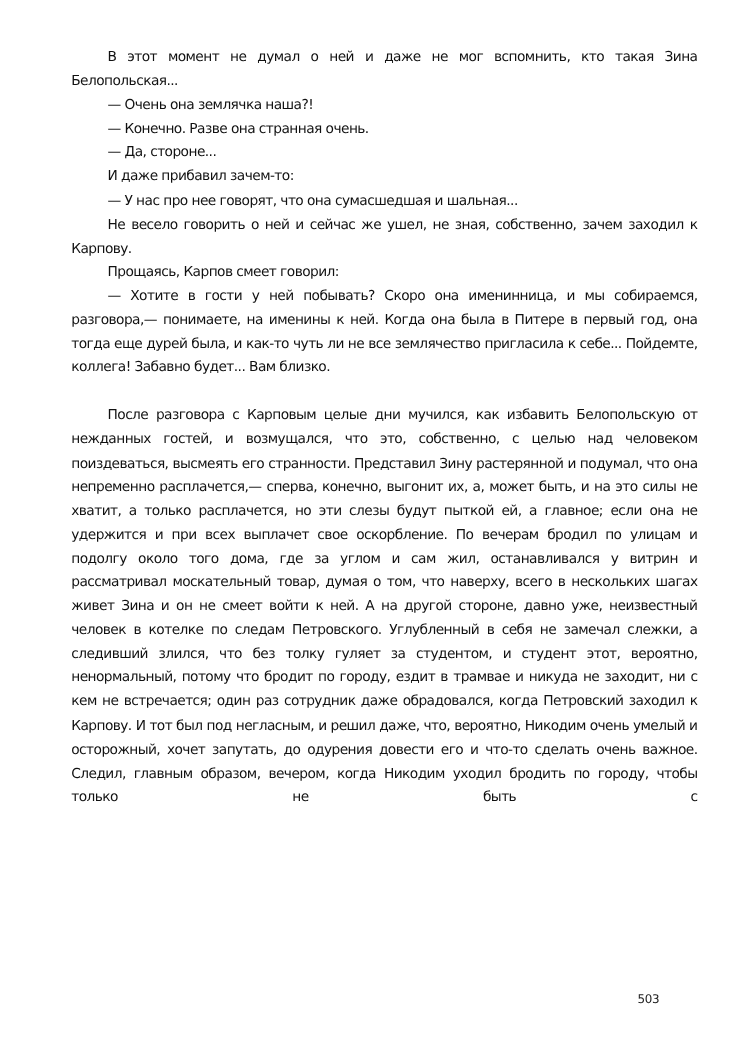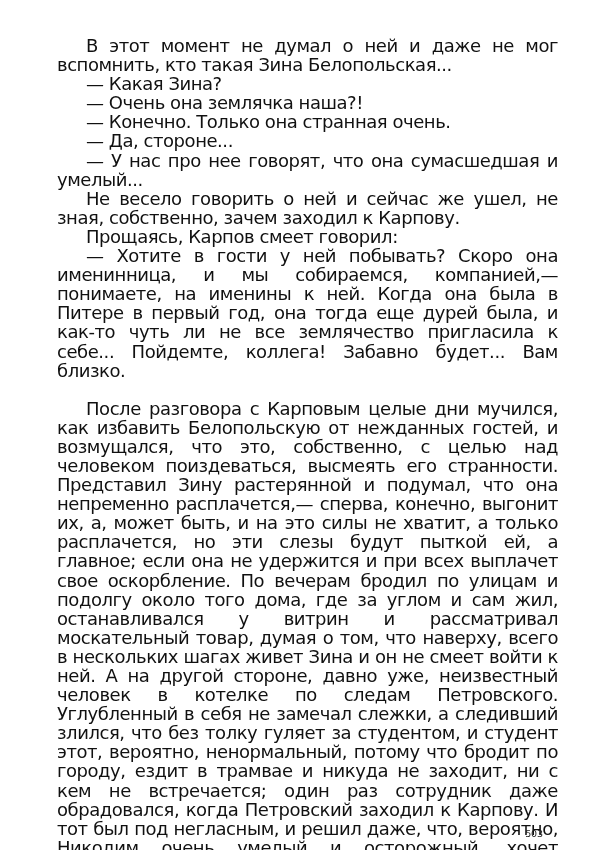--- a/index.html
+++ b/index.html
@@ -15,56 +15,56 @@
       font-family: "DejaVu Sans", sans-serif;
       color: #111111;
     }
     .page {
       position: absolute;
       left: 57px;
       top: 36px;
       width: 501px;
     }
     .p {
-      font-size: 18px;
+      font-size: 11px;
       line-height: 19.1px;
       margin: 0;
       text-align: justify;
       letter-spacing: -0.45px;
       word-spacing: 0px;
     }
     .indent { text-indent: 29px; }
     .last-left { text-align-last: left; }
     .last-justify { text-align-last: justify; }
     .gap { height: 19px; }
     .page-number {
       position: absolute;
       left: 510px;
-      top: 828px;
+      top: 794px;
       width: 48px;
-      text-align: center;
+      text-align: left;
       font-size: 9.5px;
       color: #222222;
       letter-spacing: -0.2px;
     }
   </style>
 </head>
 <body>
 
 <div class="page">
   <div>
     <p class="p indent last-left">В этот момент не думал о ней и даже не мог вспомнить, кто такая Зина Белопольская...</p>
-    <p class="p indent last-left">— Какая Зина?</p>
     <p class="p indent last-left">— Очень она землячка наша?!</p>
-    <p class="p indent last-left">— Конечно. Только она странная очень.</p>
+    <p class="p indent last-left">— Конечно. Разве она странная очень.</p>
     <p class="p indent last-left">— Да, стороне...</p>
-    <p class="p indent last-left">— У нас про нее говорят, что она сумасшедшая и умелый...</p>
+    <p class="p indent last-left">И даже прибавил зачем-то:</p>
+    <p class="p indent last-left">— У нас про нее говорят, что она сумасшедшая и шальная...</p>
     <p class="p indent last-left">Не весело говорить о ней и сейчас же ушел, не зная, собственно, зачем заходил к Карпову.</p>
     <p class="p indent last-left">Прощаясь, Карпов смеет говорил:</p>
-    <p class="p indent last-left">— Хотите в гости у ней побывать? Скоро она именинница, и мы собираемся, компанией,— понимаете, на именины к ней. Когда она была в Питере в первый год, она тогда еще дурей была, и как-то чуть ли не все землячество пригласила к себе... Пойдемте, коллега! Забавно будет... Вам близко.</p>
+    <p class="p indent last-left">— Хотите в гости у ней побывать? Скоро она именинница, и мы собираемся, разговора,— понимаете, на именины к ней. Когда она была в Питере в первый год, она тогда еще дурей была, и как-то чуть ли не все землячество пригласила к себе... Пойдемте, коллега! Забавно будет... Вам близко.</p>
   </div>
 
   <div class="gap"></div>
 
   <div>
     <p class="p indent last-justify">После разговора с Карповым целые дни мучился, как избавить Белопольскую от нежданных гостей, и возмущался, что это, собственно, с целью над человеком поиздеваться, высмеять его странности. Представил Зину растерянной и подумал, что она непременно расплачется,— сперва, конечно, выгонит их, а, может быть, и на это силы не хватит, а только расплачется, но эти слезы будут пыткой ей, а главное; если она не удержится и при всех выплачет свое оскорбление. По вечерам бродил по улицам и подолгу около того дома, где за углом и сам жил, останавливался у витрин и рассматривал москательный товар, думая о том, что наверху, всего в нескольких шагах живет Зина и он не смеет войти к ней. А на другой стороне, давно уже, неизвестный человек в котелке по следам Петровского. Углубленный в себя не замечал слежки, а следивший злился, что без толку гуляет за студентом, и студент этот, вероятно, ненормальный, потому что бродит по городу, ездит в трамвае и никуда не заходит, ни с кем не встречается; один раз сотрудник даже обрадовался, когда Петровский заходил к Карпову. И тот был под негласным, и решил даже, что, вероятно, Никодим очень умелый и осторожный, хочет запутать, до одурения довести его и что-то сделать очень важное. Следил, главным образом, вечером, когда Никодим уходил бродить по городу, чтобы только не быть с</p>
   </div>
 </div>
 
 <div class="page-number">503</div>

